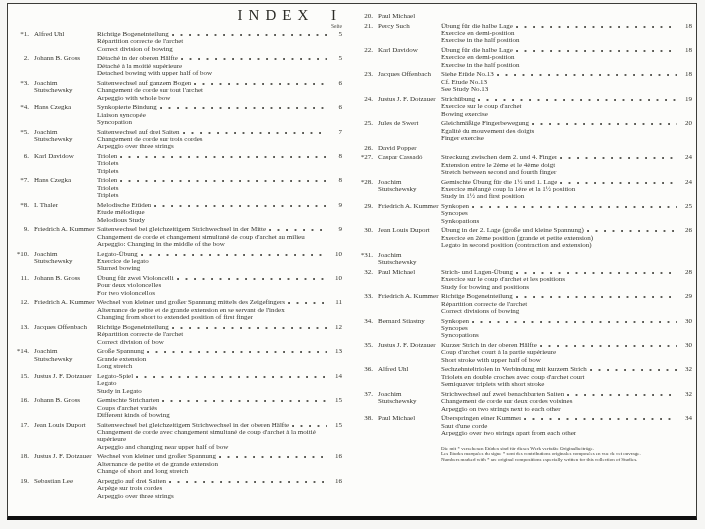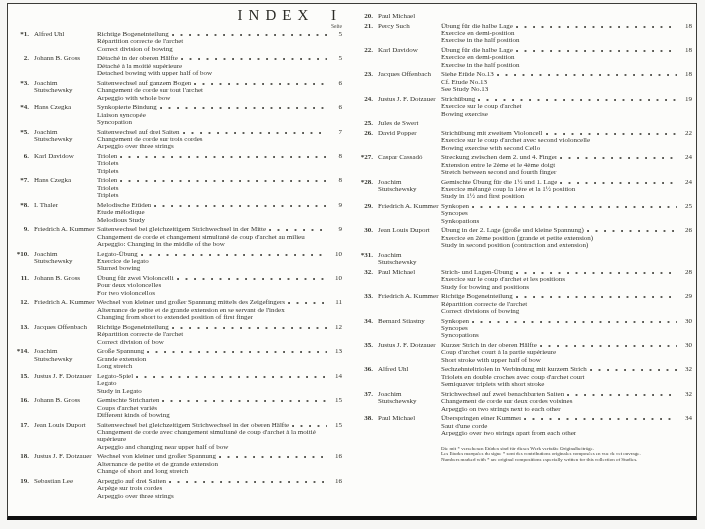--- a/index.html
+++ b/index.html
@@ -24,21 +24,21 @@
     position:absolute;left:12px;top:23px;width:330px;
     text-align:right;font-size:5.5px;color:#4a4a44;
   }
   .col{position:absolute;}
   .col-left{left:12px;top:31px;width:330px;}
   .col-right{left:356px;top:13px;width:336px;}
   .entry{
     display:flex;align-items:flex-start;
     font-size:7px;line-height:7.4px;margin-bottom:2.2px;
   }
-  .num{flex:none;width:17px;text-align:right;white-space:nowrap;font-weight:bold;}
+  .num{flex:none;width:17px;text-align:right;white-space:nowrap;}
   .author{flex:none;width:62px;margin-left:5px;}
   .desc{flex:1;min-width:0;margin-left:1px;}
   .line1{display:flex;align-items:baseline;}
   .t-de{white-space:nowrap;overflow:hidden;}
   .leader{
     flex:1;min-width:8px;height:5px;margin:0 3px;
     background-image:radial-gradient(circle at 1.2px 4px,#4c4c46 0.8px,transparent 1.2px);
     background-size:8.5px 5px;background-repeat:repeat-x;
   }
   .pg{flex:none;width:12px;text-align:right;}
@@ -359,33 +359,33 @@
         <span class="leader"></span>
         <span class="pg">19</span>
       </div>
       <div class="fr-line">Exercice sur le coup d'archet</div>
       <div class="en-line">Bowing exercise</div>
     </div>
   </div>
     <div class="entry">
     <div class="num">25.</div>
     <div class="author">Jules de Swert</div>
+    <div class="desc">
+      <div class="line1">
+        <span class="t-de">Gleichmäßige Fingerbewegung</span>
+        <span class="leader"></span>
+        <span class="pg">20</span>
+      </div>
+      <div class="fr-line">Egalité du mouvement des doigts</div>
+      <div class="en-line">Finger exercise</div>
+    </div>
   </div>
     <div class="entry">
     <div class="num">26.</div>
     <div class="author">David Popper</div>
-    <div class="desc">
-      <div class="line1">
-        <span class="t-de">Strichübung mit zweitem Violoncell</span>
-        <span class="leader"></span>
-        <span class="pg">22</span>
-      </div>
-      <div class="fr-line">Exercice sur le coup d'archet avec second violoncelle</div>
-      <div class="en-line">Bowing exercise with second Cello</div>
-    </div>
   </div>
     <div class="entry">
     <div class="num">*27.</div>
     <div class="author">Caspar Cassadó</div>
     <div class="desc">
       <div class="line1">
         <span class="t-de">Streckung zwischen dem 2. und 4. Finger</span>
         <span class="leader"></span>
         <span class="pg">24</span>
       </div>
@@ -422,21 +422,21 @@
     <div class="entry">
     <div class="num">30.</div>
     <div class="author">Jean Louis Duport</div>
     <div class="desc">
       <div class="line1">
         <span class="t-de">Übung in der 2. Lage (große und kleine Spannung)</span>
         <span class="leader"></span>
         <span class="pg">26</span>
       </div>
       <div class="fr-line">Exercice en 2ème position (grande et petite extension)</div>
-      <div class="en-line">Study in second position (contraction and extension)</div>
+      <div class="en-line">Legato in second position (contraction and extension)</div>
     </div>
   </div>
     <div class="entry">
     <div class="num">*31.</div>
     <div class="author">Joachim Stutschewsky</div>
   </div>
     <div class="entry">
     <div class="num">32.</div>
     <div class="author">Paul Michael</div>
     <div class="desc">

